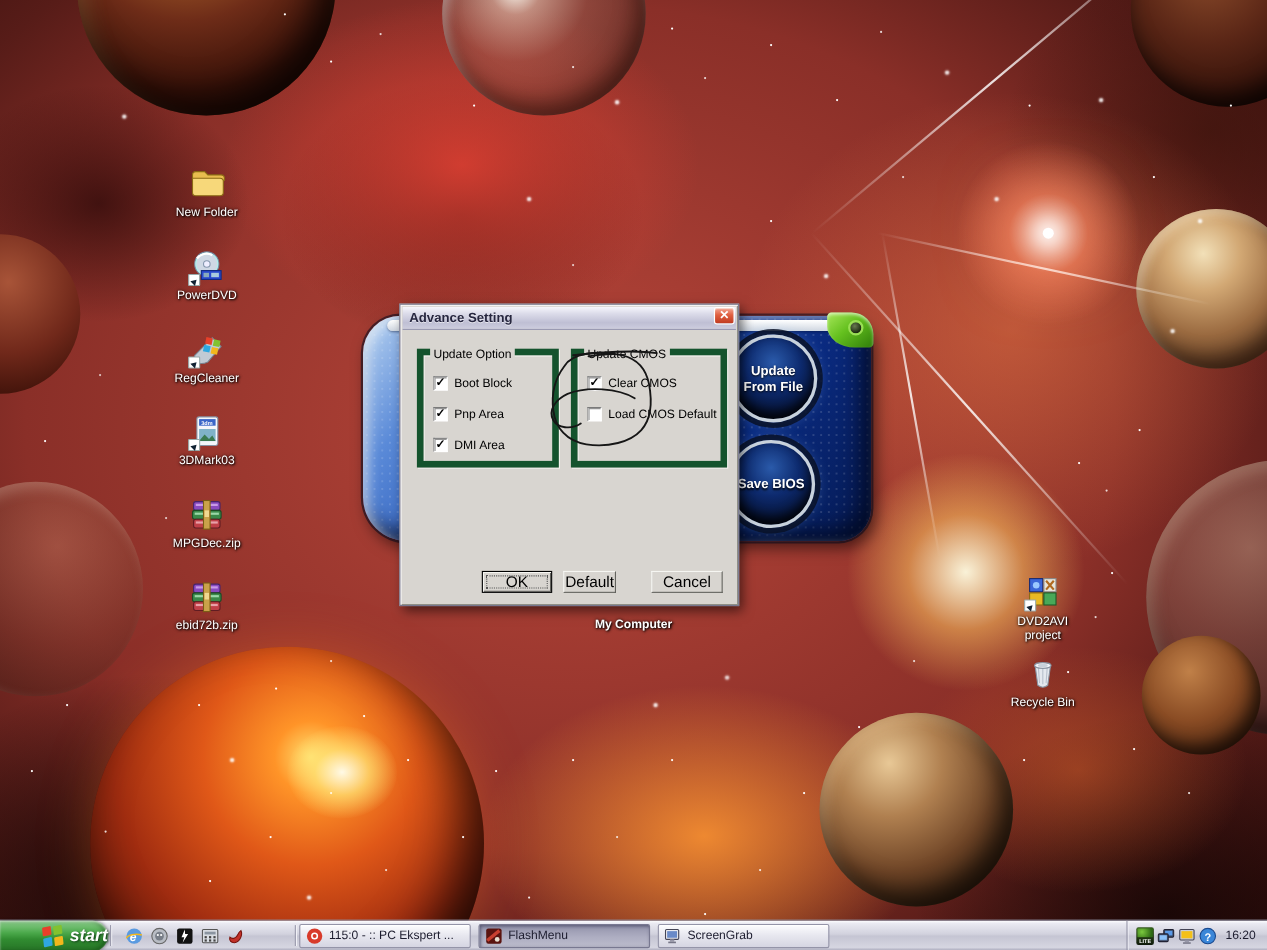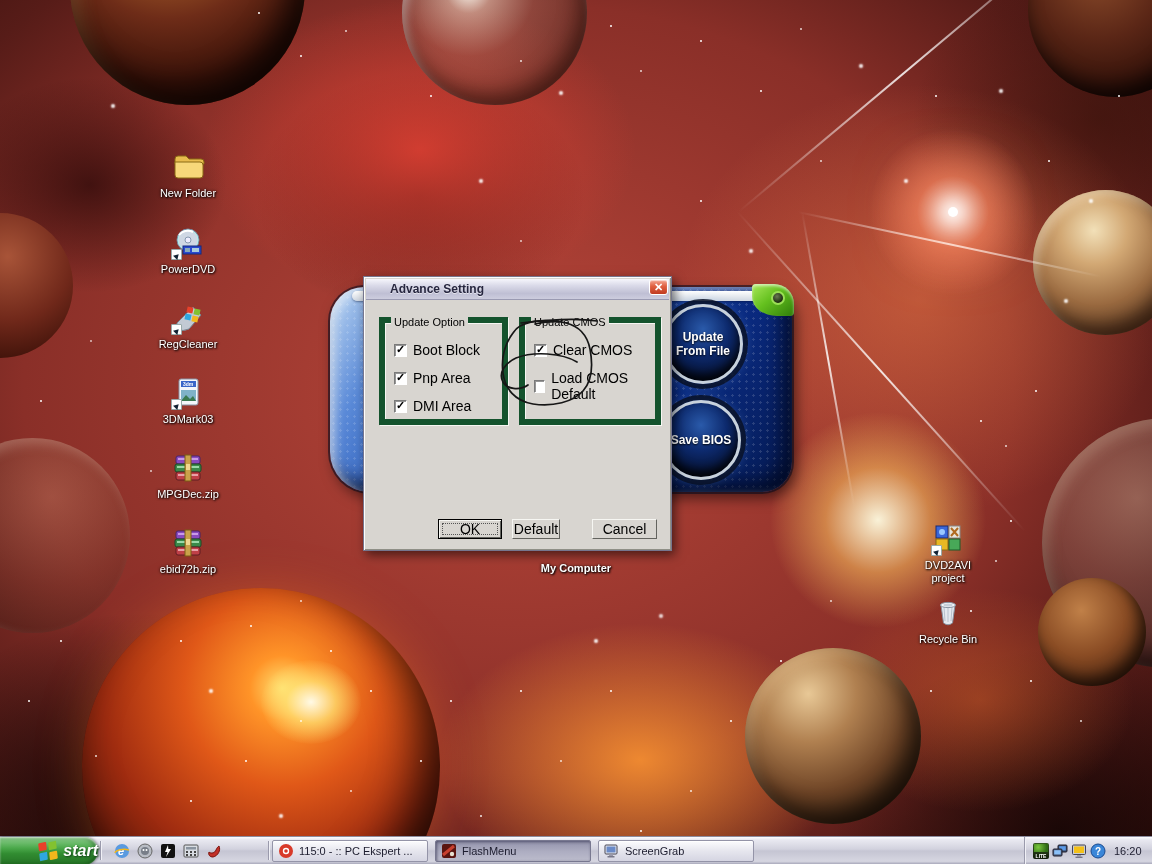--- a/index.html
+++ b/index.html
@@ -113,33 +113,33 @@
     text-shadow:0 1px 2px #000;}
   .fbtn1{left:333px;top:17px;}
   .fbtn2{left:331px;top:113px;}
 
   
   .dialog{position:absolute;left:363px;top:276px;width:309px;height:275px;z-index:10;background:#d8d5d0;
     border:1px solid #76768e;box-shadow:inset 1px 1px 0 #fdfdfd, inset -1px -1px 0 #8f8f86, 3px 4px 10px rgba(0,0,0,.55);}
   .titlebar{position:absolute;left:2px;right:2px;top:2px;height:21px;
     background:linear-gradient(180deg,#f6f6fc 0%, #dcdcea 30%, #bfbfd4 72%, #cdcdde 100%);
     border-bottom:1px solid #9a9ab2;display:flex;align-items:center;}
-  .titletxt{font-size:12px;font-weight:bold;color:#26263f;padding-left:24px;text-shadow:0 1px 0 rgba(255,255,255,.6);}
+  .titletxt{font-size:12px;font-weight:bold;color:#26263f;padding-left:6px;text-shadow:0 1px 0 rgba(255,255,255,.6);}
   .closebtn{position:absolute;right:3px;top:2px;width:19px;height:16px;border-radius:3px;border:1px solid #fff;
     background:linear-gradient(180deg,#f4a896 0%, #e06040 45%, #c03a20 100%);color:#fff;font-size:11px;font-weight:bold;
     display:flex;align-items:center;justify-content:center;cursor:pointer;box-shadow:inset 0 1px 1px rgba(255,255,255,.6);line-height:1;}
   .groupbox{position:absolute;border:6px solid #14532d;box-shadow:1px 1px 0 #f6f6f2, inset 1px 1px 0 #f6f6f2;}
   .gb1{left:15px;top:40px;width:129px;height:108px;}
   .gb2{left:155px;top:40px;width:142px;height:108px;}
   .legend{position:absolute;top:-7px;left:6px;background:#d8d5d0;padding:0 3px;font-size:11px;color:#000;}
   .cbrow{position:absolute;left:9px;display:flex;align-items:center;gap:6px;cursor:default;}
   .cb{width:13px;height:13px;background:#fff;border:1px solid;border-color:#7a7a7a #fff #fff #7a7a7a;
     box-shadow:inset 1px 1px 0 rgba(64,64,64,.55);display:flex;align-items:center;justify-content:center;cursor:pointer;}
   .mark{font-size:11px;font-weight:bold;color:#000;line-height:1;margin-top:-1px;}
-  .cblbl{font-size:14px;color:#000;}
+  .cblbl{font-size:11px;color:#000;}
   .r1{top:19px;}.r2{top:47px;}.r3{top:75px;}
   .dlgbtn{position:absolute;top:242px;height:20px;font-size:14px;color:#000;background:#d8d5d0;text-align:center;
     line-height:18px;border:1px solid;border-color:#f6f6f2 #63635e #63635e #f6f6f2;cursor:pointer;}
   .btn-ok{left:74px;width:64px;border:1px solid #000;box-shadow:inset 1px 1px 0 #f6f6f2, inset -1px -1px 0 #63635e;}
   .btn-ok .focusring{position:absolute;inset:3px;border:1px dotted #555;}
   .btn-default{left:148px;width:48px;}
   .btn-cancel{left:228px;width:65px;}
   .annotation{position:absolute;inset:0;pointer-events:none;z-index:3;}
 
   

